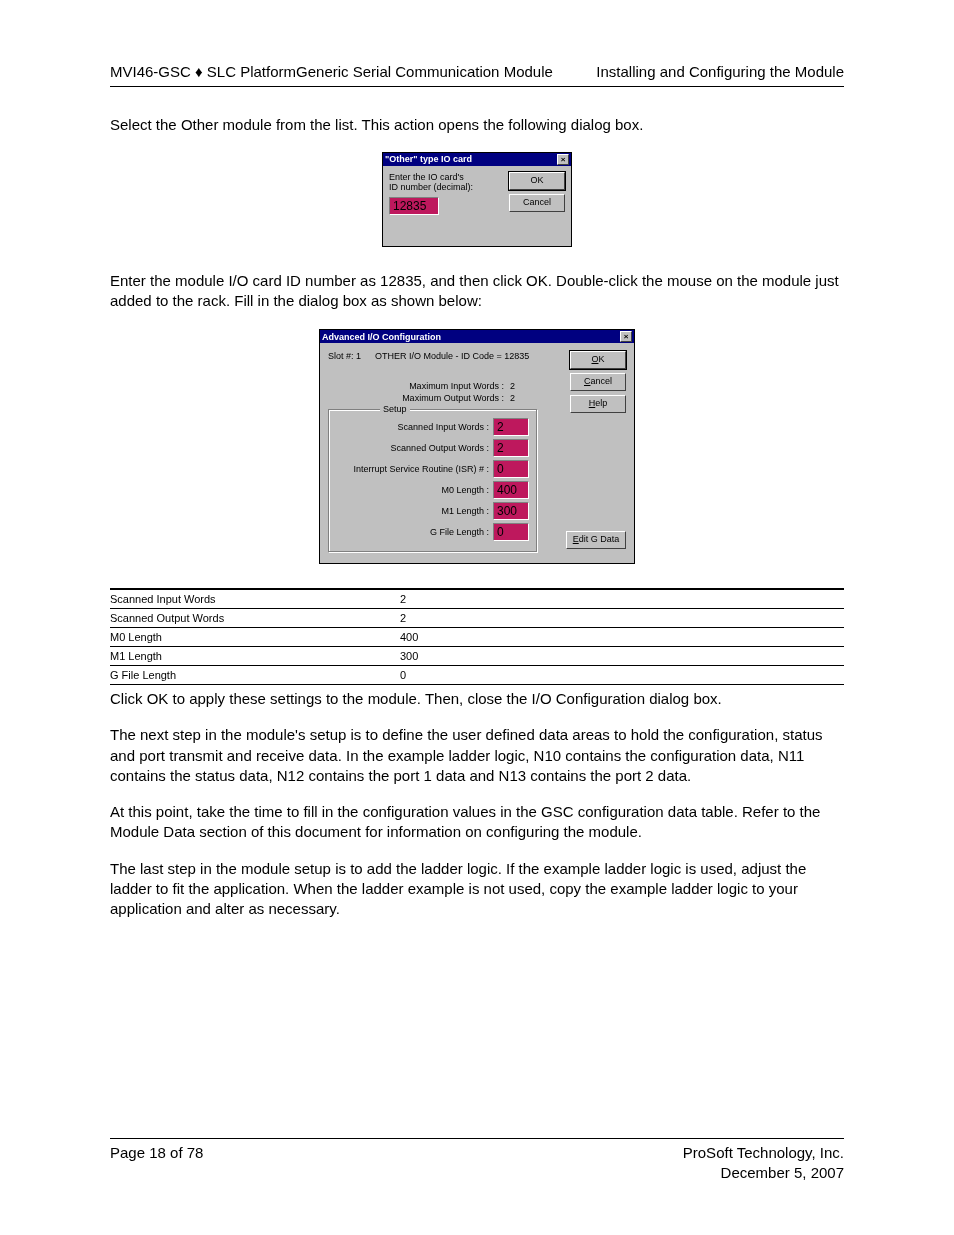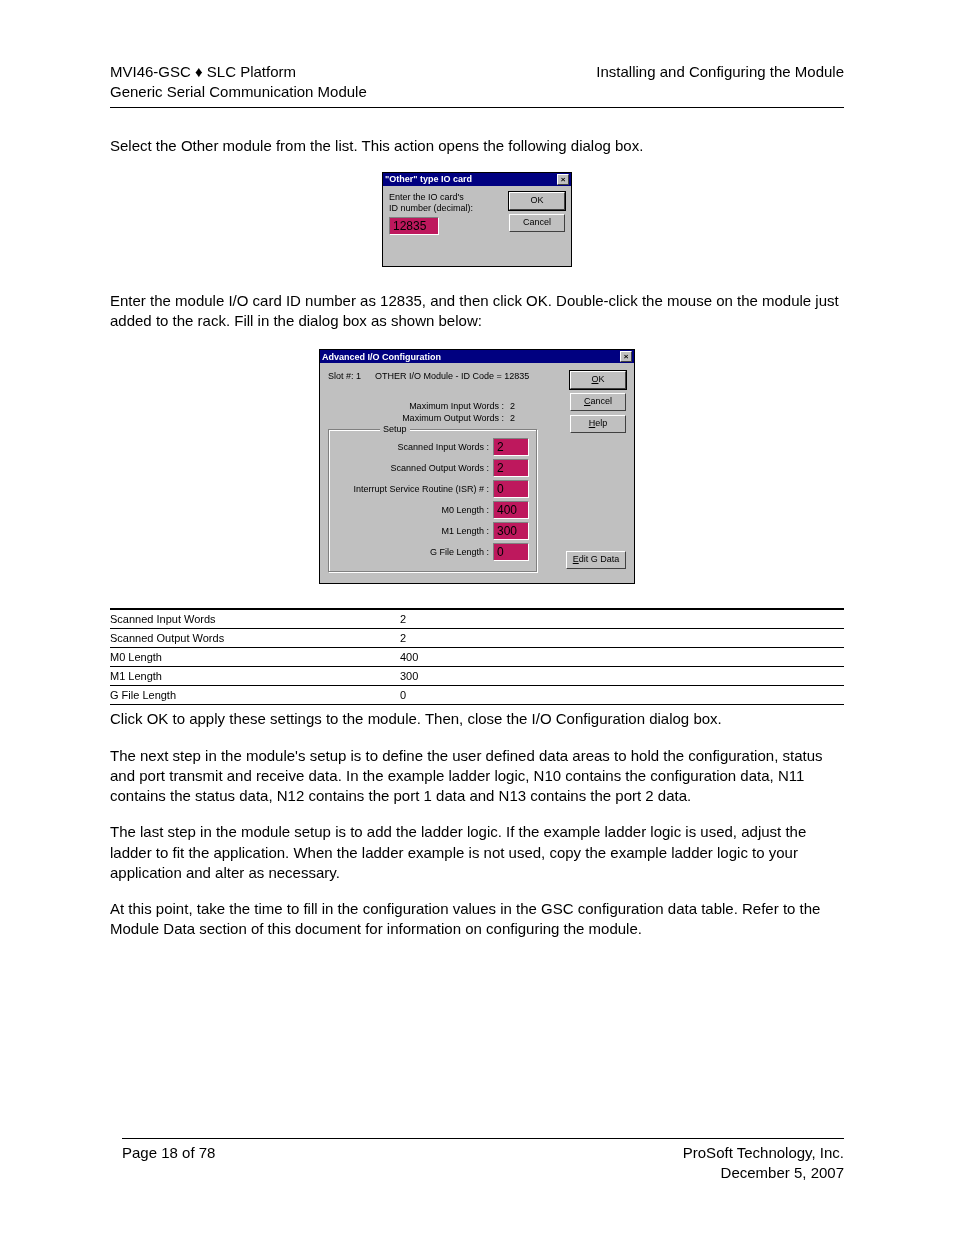--- a/index.html
+++ b/index.html
@@ -17,21 +17,21 @@
   }
   .hdr {
     display: flex;
     justify-content: space-between;
     font-size: 15px;
     line-height: 1.35;
     border-bottom: 1px solid #000;
     padding-bottom: 4px;
     margin-bottom: 28px;
   }
-  .hdr-left, .hdr-right { display:flex; flex-direction:column; }
+  .hdr-left, .hdr-right { display:flex; flex-direction:row; }
   .hdr-right { text-align:right; }
 
   .body-text { font-size: 15px; line-height: 1.35; margin: 8px 0 16px 0; }
 
   
   .dlg1 {
     width: 190px;
     margin: 0 auto 24px auto;
     border: 1px solid #000;
     background: #c0c0c0;
@@ -142,21 +142,21 @@
   .data-table tr:first-child td { border-top:2px solid #000; }
   .data-table td.c1 { width: 290px; }
   .data-table td.c2 { text-align:left; }
 
   .ftr {
     position:absolute;
     left:110px; right:110px; bottom:52px;
     border-top:1px solid #000;
     padding-top:4px;
     display:flex; justify-content:space-between;
-    font-size:15px; line-height:1.35;margin-left:12px;
+    font-size:15px; line-height:1.35;
   }
   .ftr-right { text-align:right; }
 </style>
 </head>
 <body>
 
 <div class="page">
   <div class="hdr">
     <div class="hdr-left">
       <span>MVI46-GSC ♦ SLC Platform</span>
@@ -269,22 +269,22 @@
         </tr>
     <tr>
           <td class="c1">G File Length</td>
           <td class="c2">0</td>
         </tr>
   </tbody>
     </table>
 
   <p class="body-text" style="margin-top:4px;">Click OK to apply these settings to the module. Then, close the I/O Configuration dialog box.</p>
   <p class="body-text">The next step in the module's setup is to define the user defined data areas to hold the configuration, status and port transmit and receive data. In the example ladder logic, N10 contains the configuration data, N11 contains the status data, N12 contains the port 1 data and N13 contains the port 2 data.</p>
+  <p class="body-text">At this point, take the time to fill in the configuration values in the GSC configuration data table. Refer to the Module Data section of this document for information on configuring the module.</p>
   <p class="body-text">The last step in the module setup is to add the ladder logic. If the example ladder logic is used, adjust the ladder to fit the application. When the ladder example is not used, copy the example ladder logic to your application and alter as necessary.</p>
-  <p class="body-text">At this point, take the time to fill in the configuration values in the GSC configuration data table. Refer to the Module Data section of this document for information on configuring the module.</p>
 </div>
 
 <div class="ftr">
   <span>Page 18 of 78</span>
   <div class="ftr-right">
     <span>ProSoft Technology, Inc.</span><br>
     <span>December 5, 2007</span>
   </div>
 </div>
 

